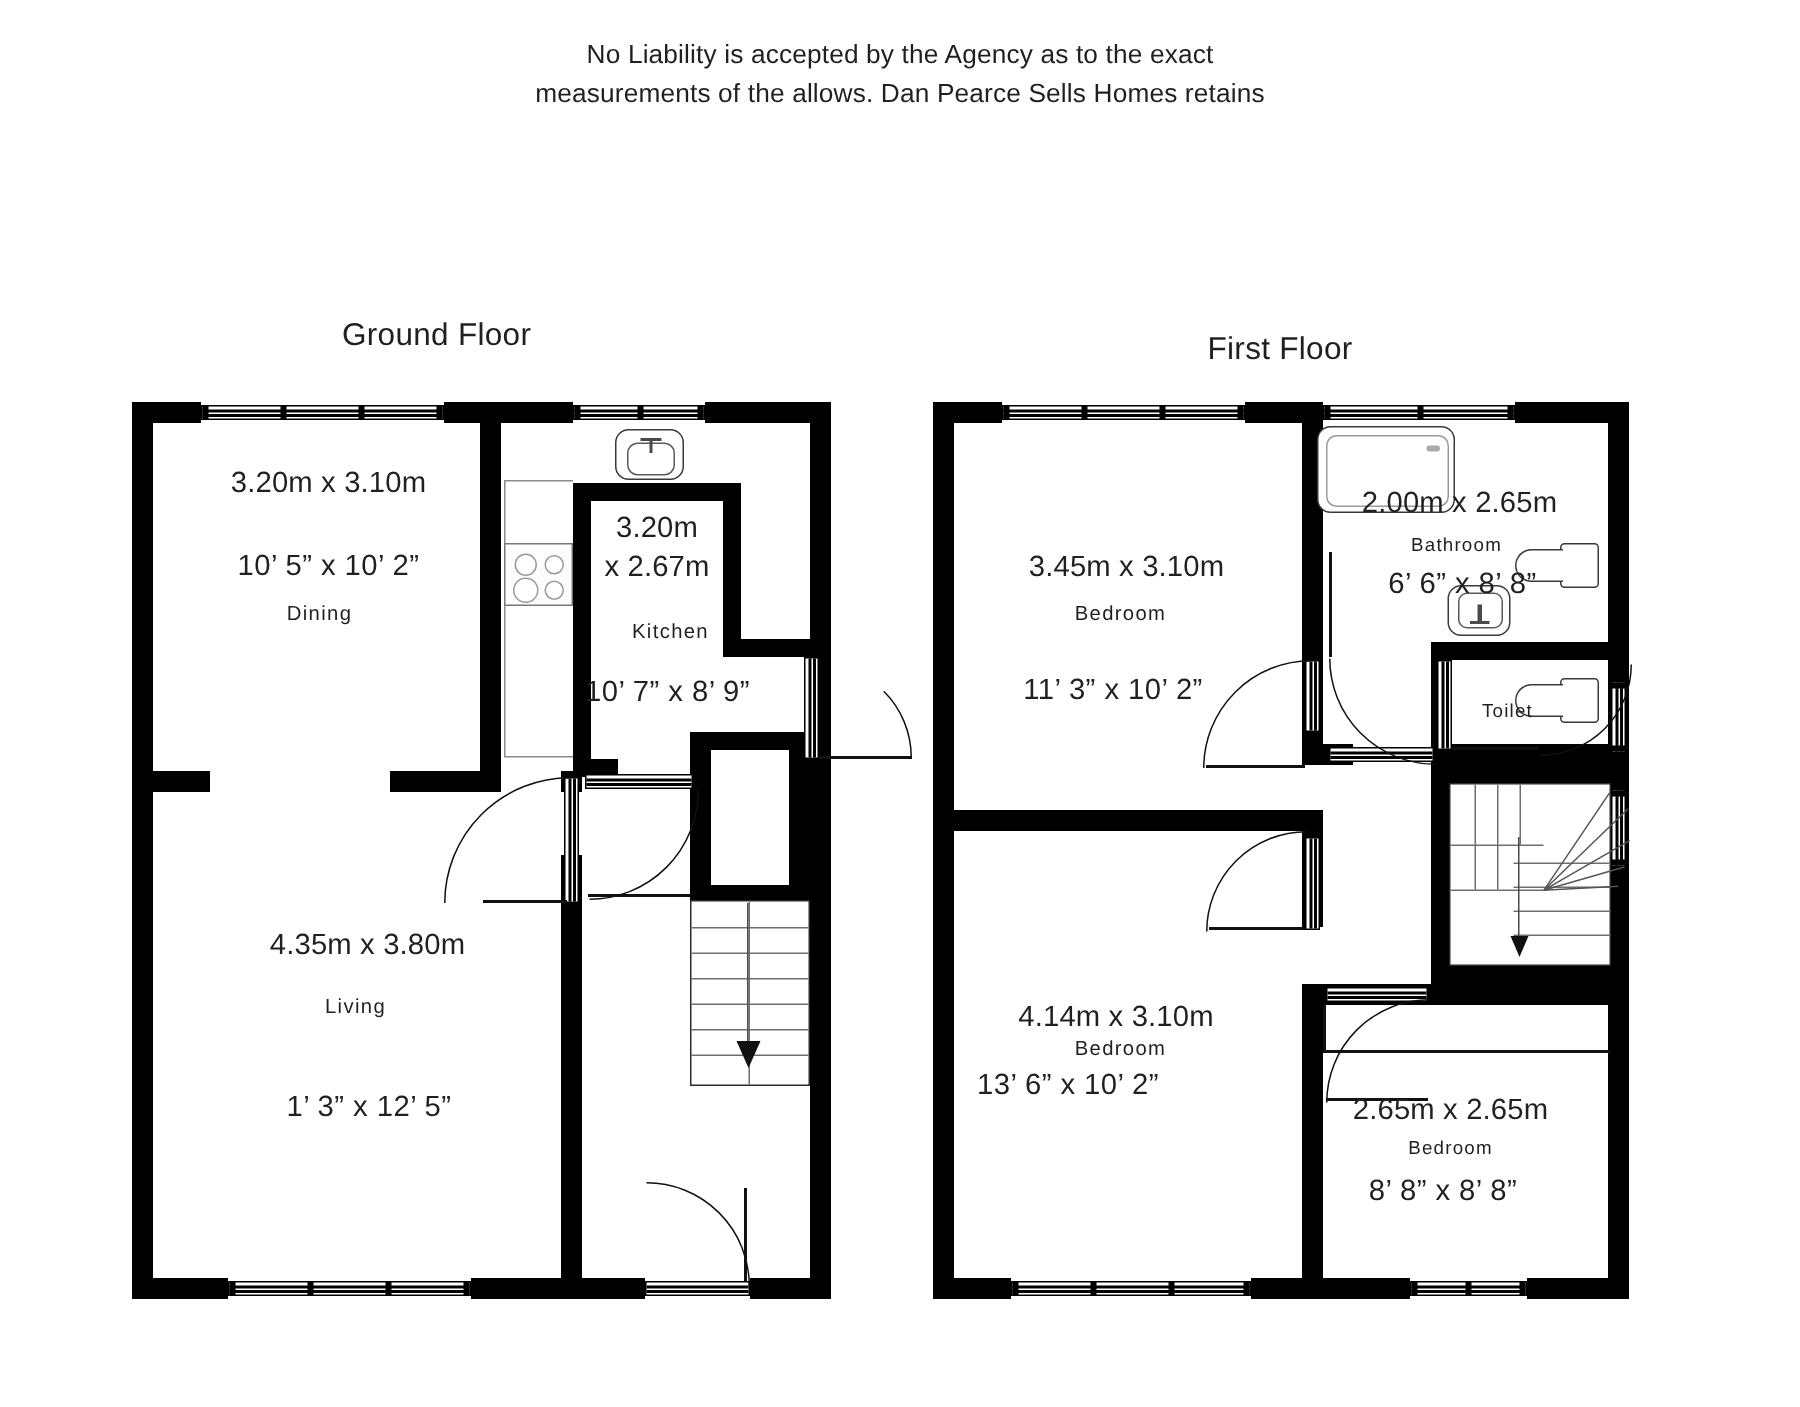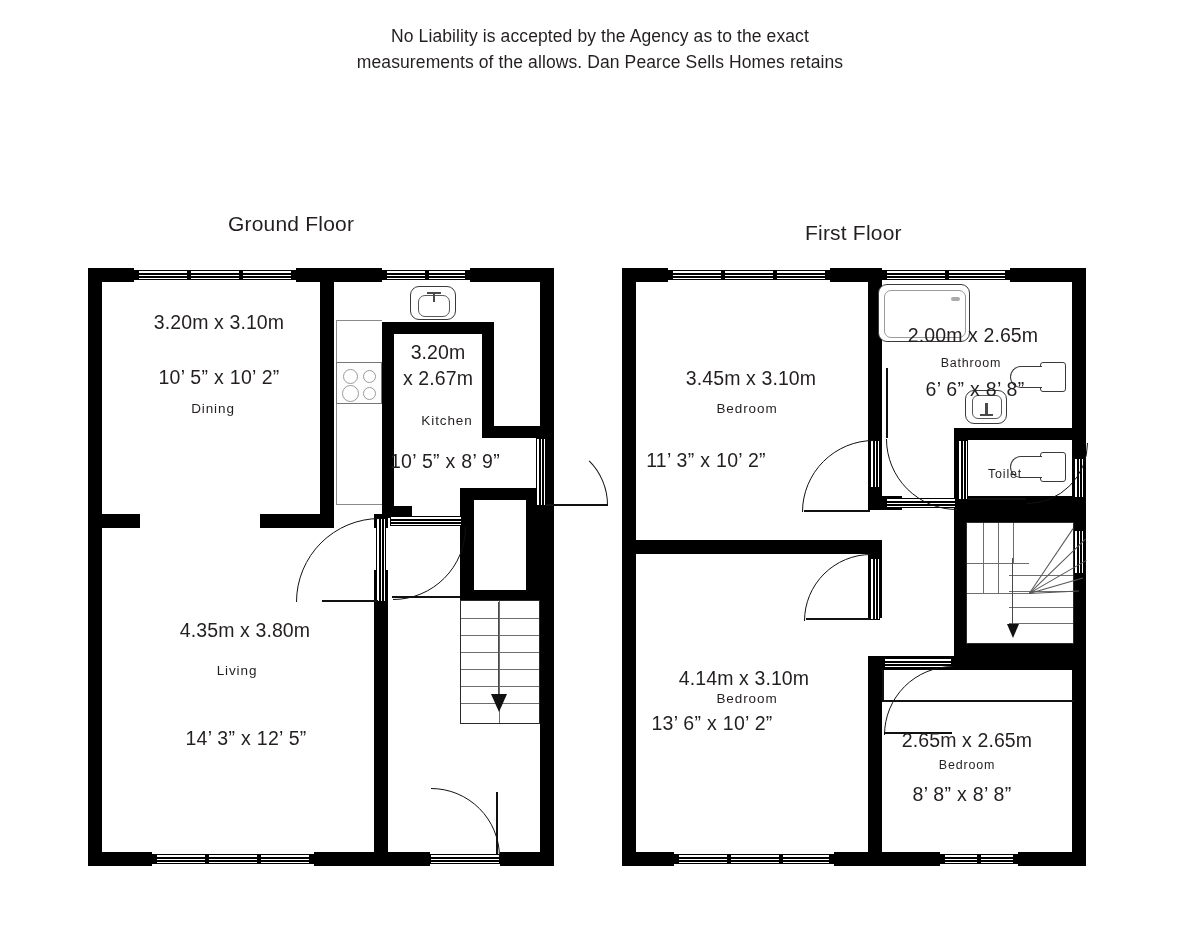--- a/index.html
+++ b/index.html
@@ -293,25 +293,25 @@
   <div class="stair-arrow-line" style="left:498px; top:602px; height:92px;"></div>
   <div class="stair-arrow-head" style="left:491px; top:694px;"></div>
 
   <div class="lbl lbl-metric ctr" style="left:219px; top:311px;">3.20m x 3.10m</div>
   <div class="lbl lbl-imperial ctr" style="left:219px; top:366px;">10’ 5” x 10’ 2”</div>
   <div class="lbl lbl-room ctr" style="left:213px; top:401px;">Dining</div>
 
   <div class="lbl lbl-metric ctr" style="left:438px; top:341px;">3.20m</div>
   <div class="lbl lbl-metric ctr" style="left:438px; top:367px;">x 2.67m</div>
   <div class="lbl lbl-room ctr" style="left:447px; top:413px;">Kitchen</div>
-  <div class="lbl lbl-imperial ctr" style="left:445px; top:450px;">10’ 5” x 8’ 9”</div>
+  <div class="lbl lbl-imperial ctr" style="left:445px; top:450px;">10’ 7” x 8’ 9”</div>
 
   <div class="lbl lbl-metric ctr" style="left:245px; top:619px;">4.35m x 3.80m</div>
   <div class="lbl lbl-room ctr" style="left:237px; top:663px;">Living</div>
-  <div class="lbl lbl-imperial ctr" style="left:246px; top:727px;">14’ 3” x 12’ 5”</div>
+  <div class="lbl lbl-imperial ctr" style="left:246px; top:727px;">1’ 3” x 12’ 5”</div>
 </div>
 
 <div class="plan" id="first-plan">
 
   <div class="wall" style="left:622px; top:268px; width:46px;  height:14px;"></div>
   <div class="wall" style="left:830px; top:268px; width:52px;  height:14px;"></div>
   <div class="wall" style="left:1010px; top:268px; width:76px; height:14px;"></div>
   <div class="wall" style="left:622px; top:268px; width:14px;  height:598px;"></div>
   <div class="wall" style="left:1072px; top:268px; width:14px; height:598px;"></div>
   <div class="wall" style="left:622px; top:852px; width:52px;  height:14px;"></div>
@@ -465,21 +465,21 @@
     <div class="winder" style="left:62px; top:70px; width:78px; transform: rotate(-44deg);"></div>
     <div class="winder" style="left:62px; top:70px; width:66px; transform: rotate(-30deg);"></div>
     <div class="winder" style="left:62px; top:70px; width:56px; transform: rotate(-16deg);"></div>
     <div class="winder" style="left:62px; top:70px; width:50px; transform: rotate(-3deg);"></div>
   </div>
   <div class="stair-arrow-line" style="left:1012px; top:558px; height:68px;"></div>
   <div class="stair-arrow-head small" style="left:1007px; top:624px;"></div>
 
   <div class="lbl lbl-metric ctr" style="left:751px; top:343px;margin-top:24px;">3.45m x 3.10m</div>
   <div class="lbl lbl-room ctr" style="left:747px; top:401px;">Bedroom</div>
-  <div class="lbl lbl-imperial ctr" style="left:706px; top:449px;">11’ 3” x 10’ 2”</div>
+  <div class="lbl lbl-imperial ctr" style="left:742px; top:449px;">11’ 3” x 10’ 2”</div>
 
   <div class="lbl lbl-metric ctr" style="left:973px; top:324px;">2.00m x 2.65m</div>
   <div class="lbl lbl-room-sm ctr" style="left:971px; top:356px;">Bathroom</div>
   <div class="lbl lbl-imperial ctr" style="left:975px; top:378px;">6’ 6” x 8’ 8”</div>
 
   <div class="lbl lbl-room-sm ctr" style="left:1005px; top:467px;">Toilet</div>
 
   <div class="lbl lbl-metric ctr" style="left:744px; top:667px;">4.14m x 3.10m</div>
   <div class="lbl lbl-room ctr" style="left:747px; top:691px;">Bedroom</div>
   <div class="lbl lbl-imperial ctr" style="left:712px; top:712px;">13’ 6” x 10’ 2”</div>

